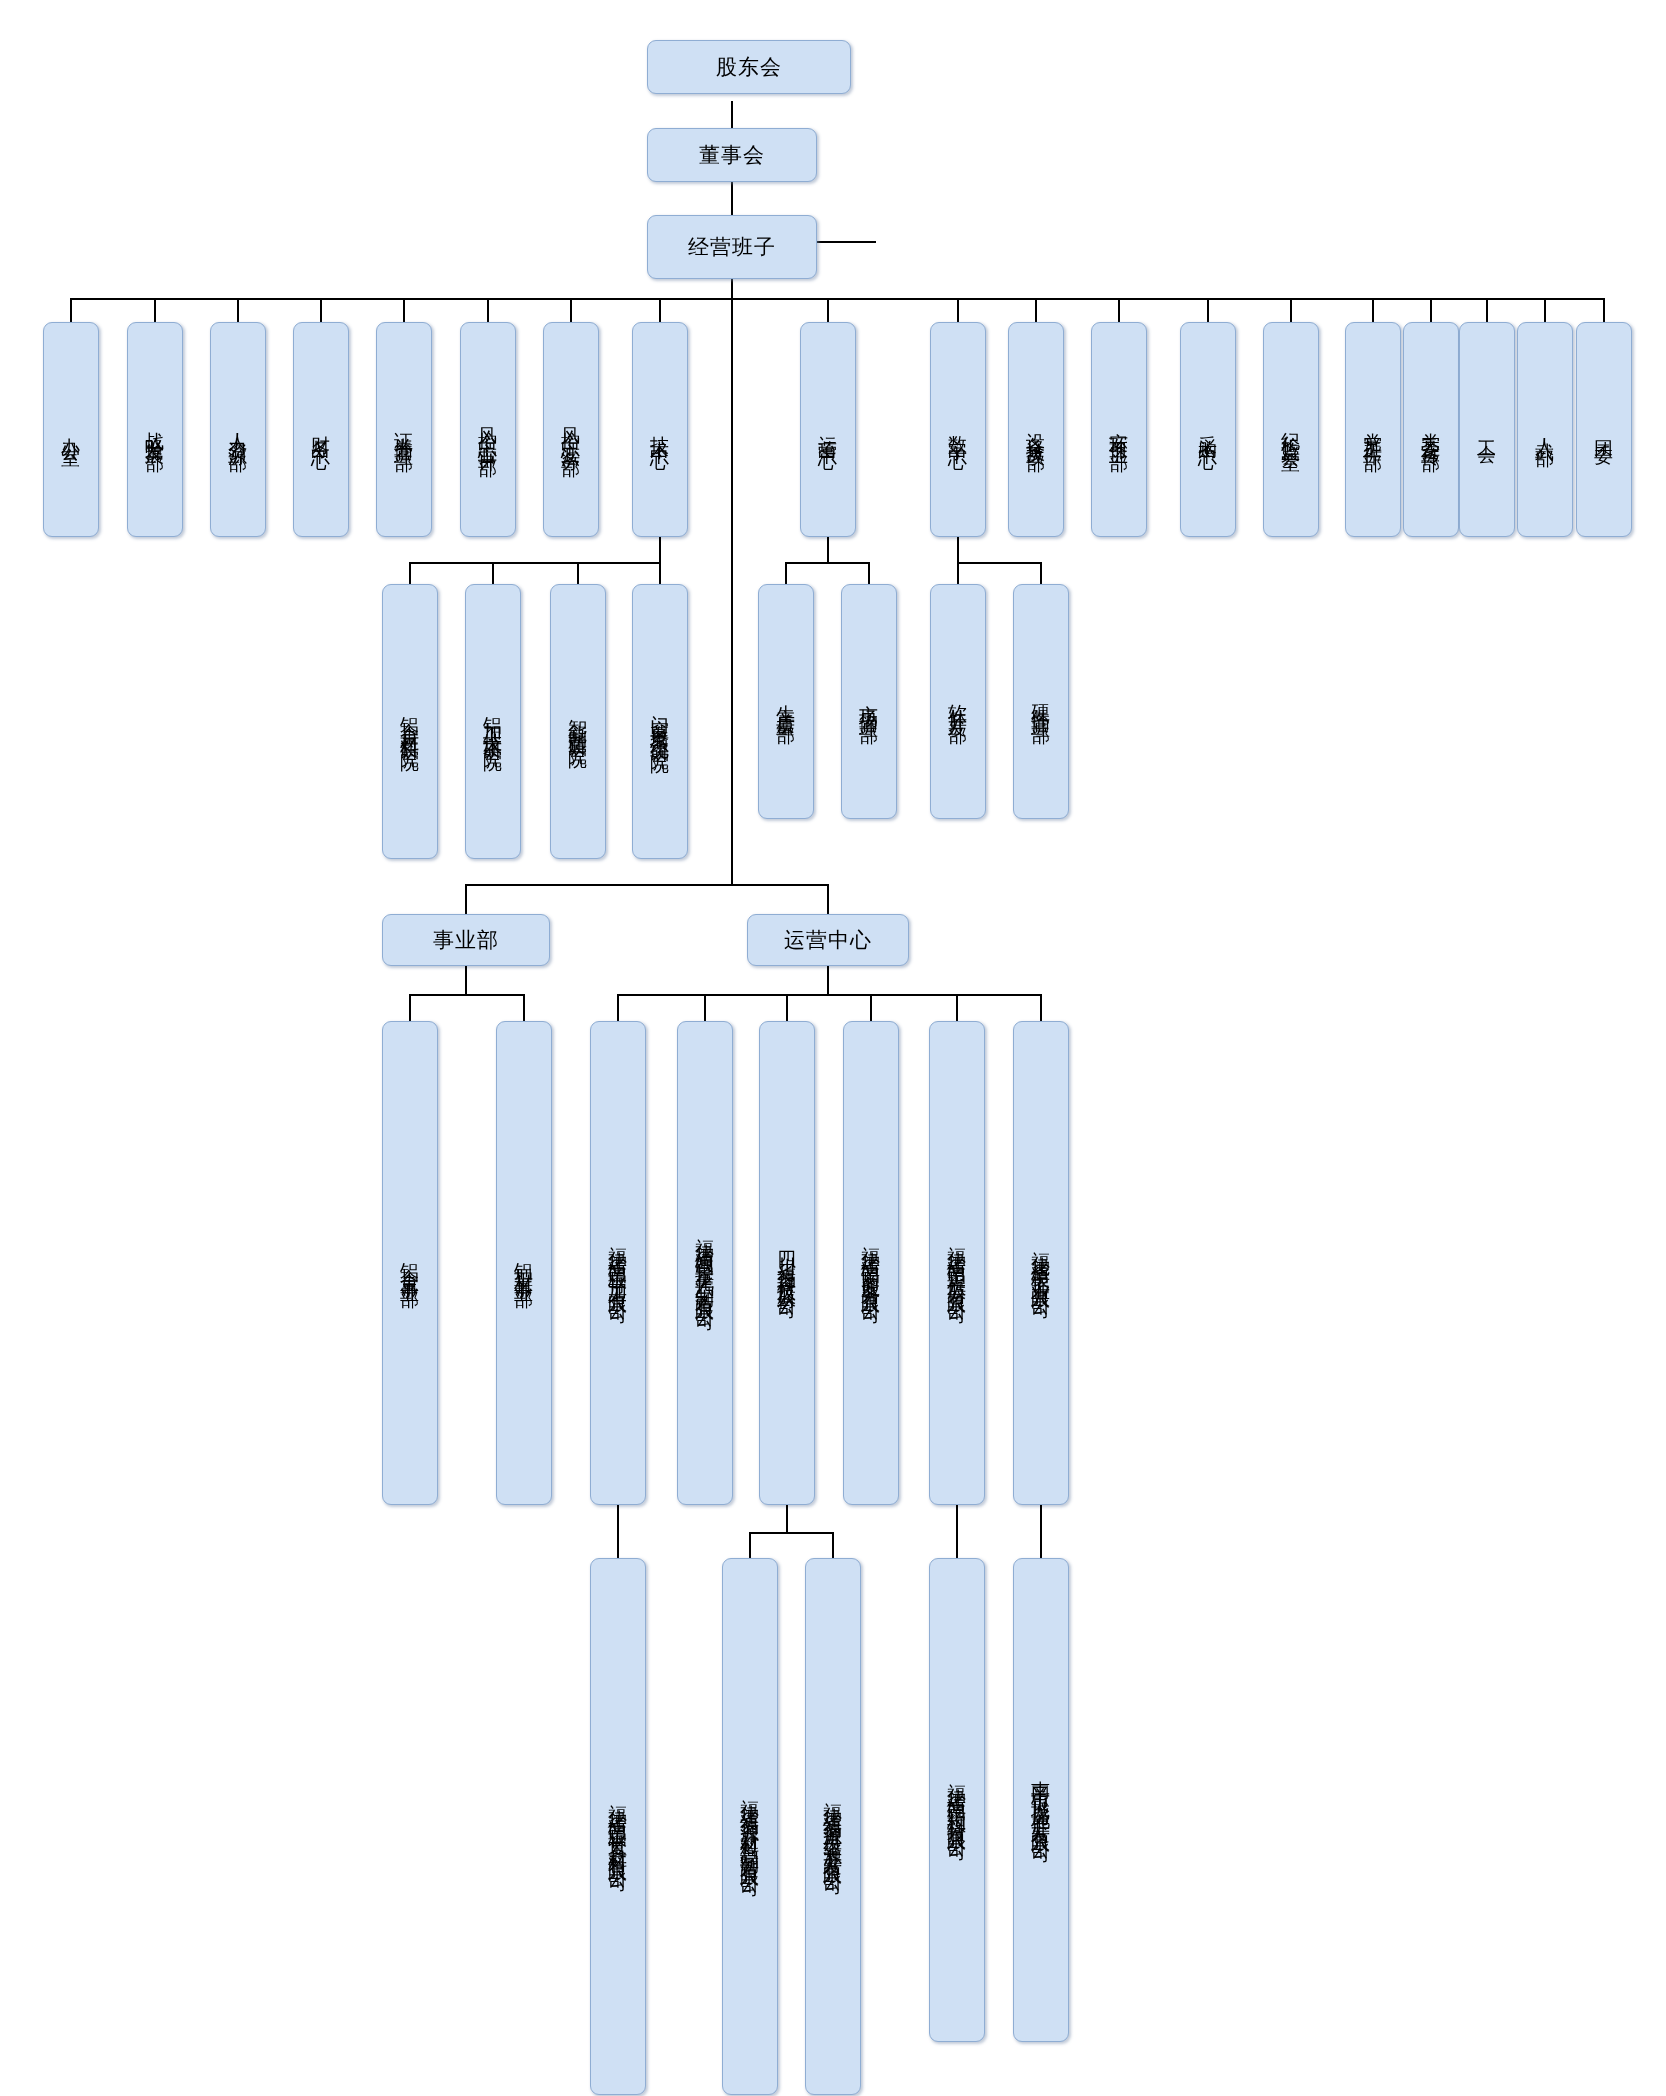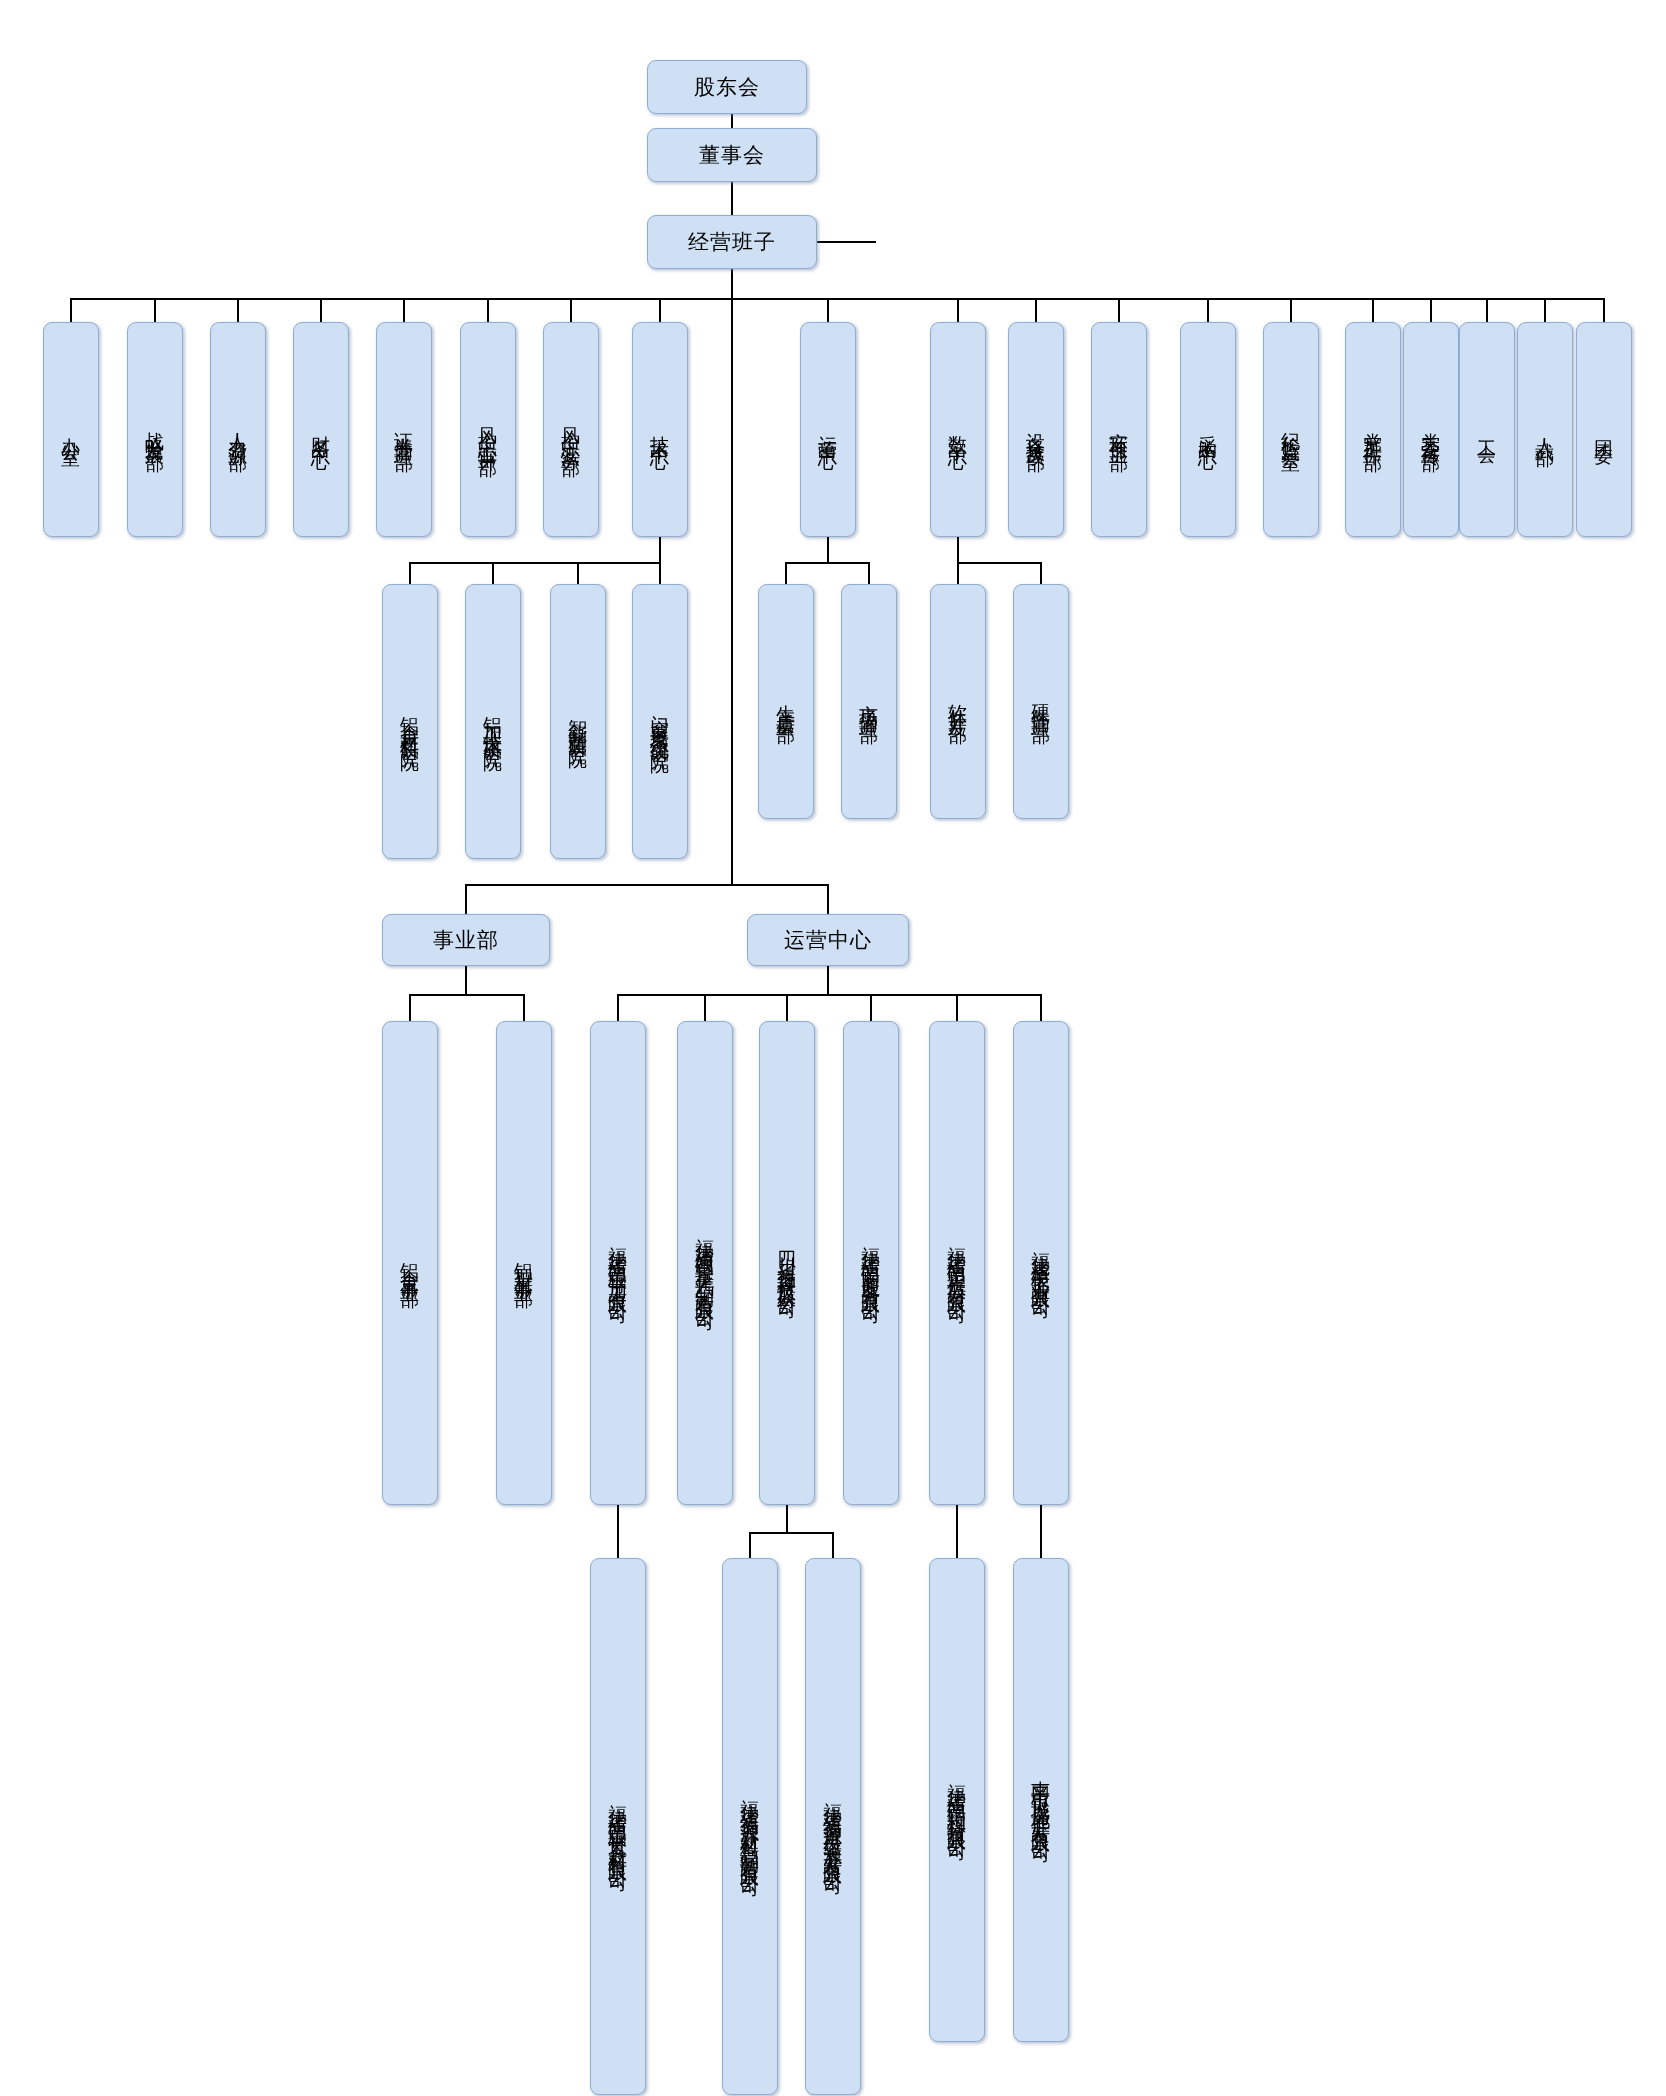--- a/index.html
+++ b/index.html
@@ -36,23 +36,23 @@
 </head>
 <body>
 
 <div id="canvas">
 
   <div class="vl" style="left:731px;top:101px;height:27px"></div>
   <div class="vl" style="left:731px;top:182px;height:33px"></div>
   <div class="hl" style="left:817px;top:241px;width:59px"></div>
   <div class="vl" style="left:731px;top:269px;height:29px"></div>
 
-  <div class="node h" style="left:647px;top:60px;width:160px;height:54px">股东会</div>
+  <div class="node h" style="left:647px;top:40px;width:204px;height:54px">股东会</div>
   <div class="node h" style="left:647px;top:128px;width:170px;height:54px">董事会</div>
-  <div class="node h" style="left:647px;top:215px;width:170px;height:54px">经营班子</div>
+  <div class="node h" style="left:647px;top:215px;width:170px;height:64px">经营班子</div>
 
   <div class="hl" style="left:71px;top:298px;width:1534px"></div>
 
   <div class="vl" style="left:70px;top:298px;height:24px"></div>
   <div class="vl" style="left:154px;top:298px;height:24px"></div>
   <div class="vl" style="left:237px;top:298px;height:24px"></div>
   <div class="vl" style="left:320px;top:298px;height:24px"></div>
   <div class="vl" style="left:403px;top:298px;height:24px"></div>
   <div class="vl" style="left:487px;top:298px;height:24px"></div>
   <div class="vl" style="left:570px;top:298px;height:24px"></div>

